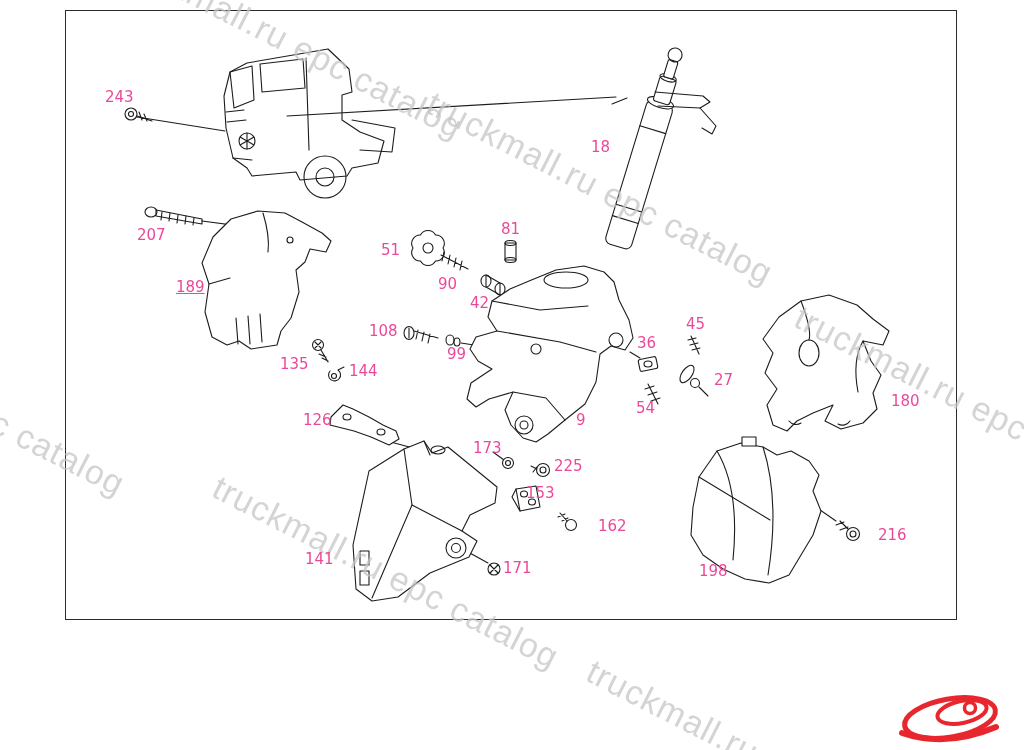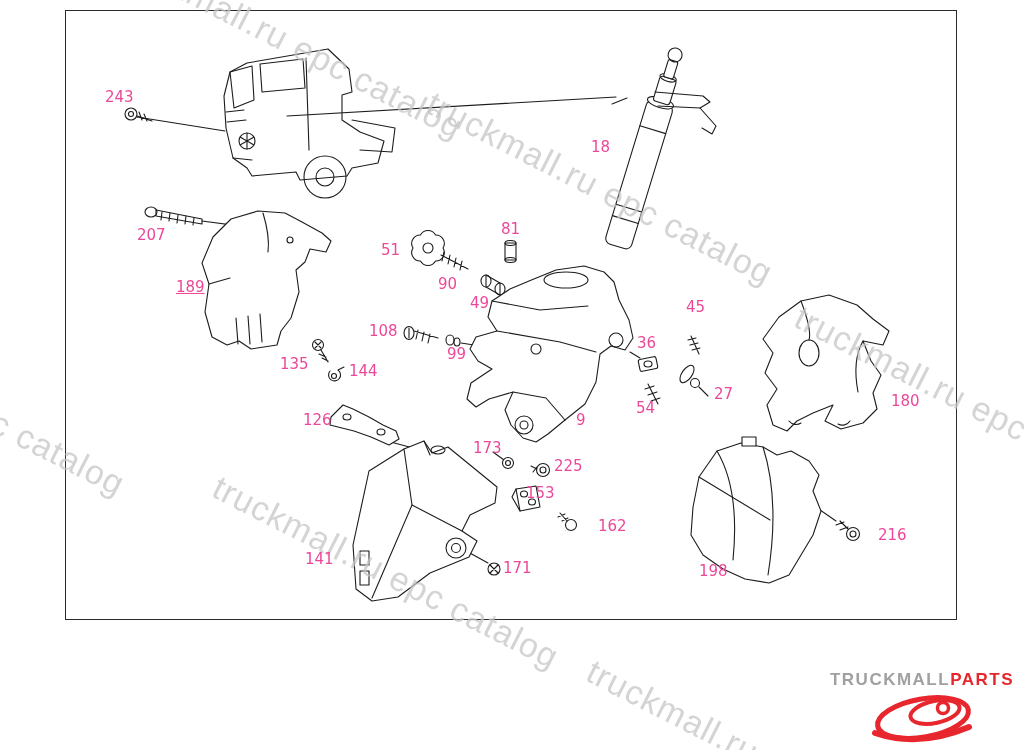--- a/index.html
+++ b/index.html
@@ -241,46 +241,43 @@
   </div>
 
   <div class="labels">
       <div class="part-label" style="left: 105px; top: 90px;">243</div>
       <div class="part-label" style="left: 591px; top: 140px;">18</div>
       <div class="part-label" style="left: 137px; top: 228px;">207</div>
       <div class="part-label" style="left: 176px; top: 280px; text-decoration: underline;">189</div>
       <div class="part-label" style="left: 381px; top: 243px;">51</div>
       <div class="part-label" style="left: 438px; top: 277px;">90</div>
       <div class="part-label" style="left: 501px; top: 222px;">81</div>
-      <div class="part-label" style="left: 470px; top: 296px;">49</div>
+      <div class="part-label" style="left: 470px; top: 296px;">42</div>
       <div class="part-label" style="left: 369px; top: 324px;">108</div>
       <div class="part-label" style="left: 447px; top: 347px;">99</div>
       <div class="part-label" style="left: 280px; top: 357px; text-align: right;">135</div>
       <div class="part-label" style="left: 349px; top: 364px;">144</div>
       <div class="part-label" style="left: 303px; top: 413px;">126</div>
       <div class="part-label" style="left: 576px; top: 413px;">9</div>
       <div class="part-label" style="left: 637px; top: 336px;">36</div>
-      <div class="part-label" style="left: 686px; top: 300px;">45</div>
-      <div class="part-label" style="left: 714px; top: 387px;">27</div>
+      <div class="part-label" style="left: 686px; top: 317px;">45</div>
+      <div class="part-label" style="left: 714px; top: 373px;">27</div>
       <div class="part-label" style="left: 636px; top: 401px;">54</div>
       <div class="part-label" style="left: 891px; top: 394px;">180</div>
       <div class="part-label" style="left: 473px; top: 441px;">173</div>
       <div class="part-label" style="left: 554px; top: 459px;">225</div>
       <div class="part-label" style="left: 526px; top: 486px;">153</div>
       <div class="part-label" style="left: 578px; top: 519px; margin-left: 20px;">162</div>
       <div class="part-label" style="left: 305px; top: 552px;">141</div>
       <div class="part-label" style="left: 503px; top: 561px;">171</div>
       <div class="part-label" style="left: 699px; top: 564px;">198</div>
       <div class="part-label" style="left: 878px; top: 528px;">216</div>
     </div>
 
   <div class="logo">
-    <div class="logo-text">
-      <span style="color: rgb(160, 160, 160);">TRUCKMALL</span><span style="color: rgb(232, 38, 45);">PARTS</span>
-    </div>
     <svg class="logo-swirl" width="130" height="58" viewBox="0 0 130 58">
       <g stroke="#e8262d" fill="none" stroke-linecap="round">
         <ellipse cx="66" cy="28" rx="46" ry="19" stroke-width="5" transform="rotate(-10 66 28)"></ellipse>
         <ellipse cx="78" cy="22" rx="25" ry="11" stroke-width="4" transform="rotate(-12 78 22)"></ellipse>
         <circle cx="86" cy="18" r="5.5" stroke-width="3.5"></circle>
         <path d="M18,43 Q62,58 112,37" stroke-width="6"></path>
       </g>
     </svg>
   </div>
 

